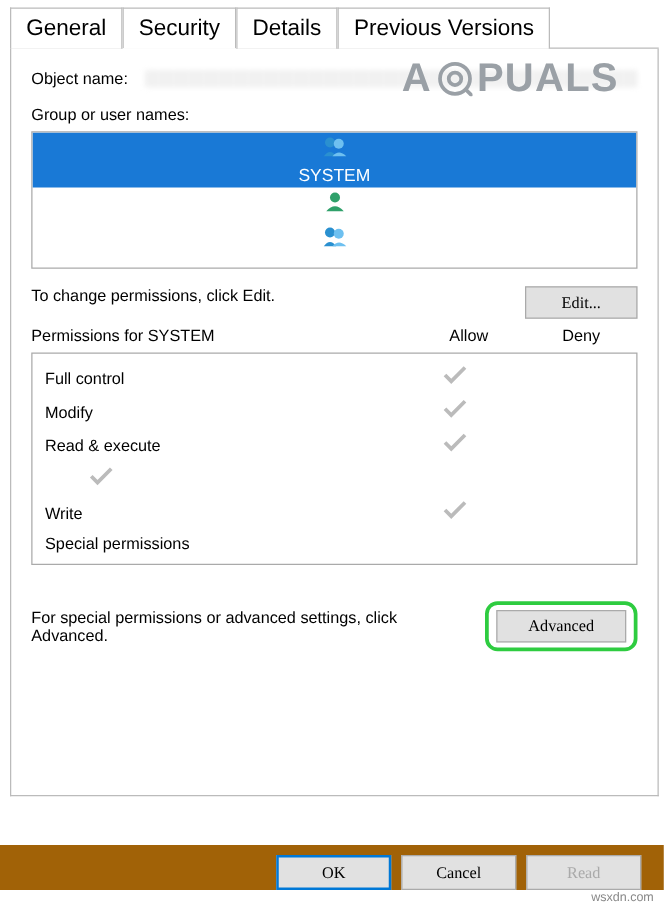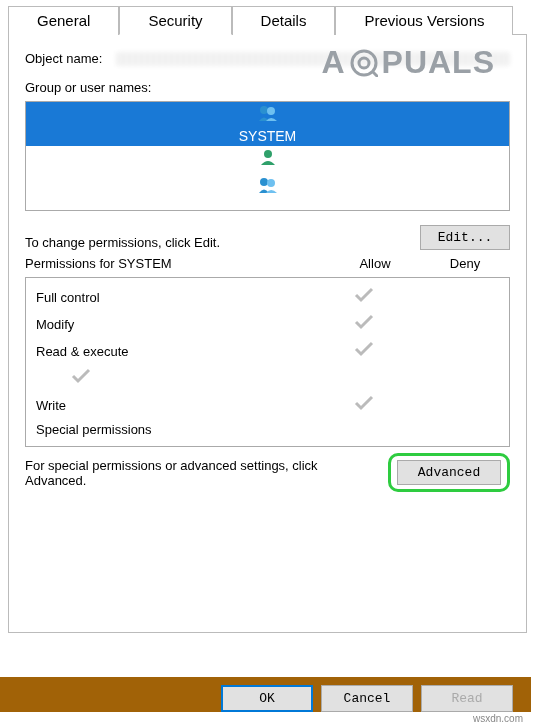--- a/index.html
+++ b/index.html
@@ -16,28 +16,28 @@
       padding: 6px 8px;
       position: relative;
     }
     .tabs {
       display: flex;
       border-bottom: 1px solid #bbb;
       position: relative;
       z-index: 1;
     }
     .tab {
-      padding: 5px 28px;
+      padding: 5px 12px;
       border: 1px solid #bbb;
       border-bottom: none;
       background: #fff;
       cursor: pointer;
       margin-right: 0;
       margin-bottom: -1px;
-      font-size: 15px;
+      font-size: 18px;
       position: relative;
     }
     .tab.active {
       background: #fff;
       border-bottom: 1px solid #fff;
       z-index: 2;
     }
     .tab:not(.active) {
       background: #fff;
     }
@@ -93,50 +93,50 @@
       flex: 1;
       height: 12px;
       background: #aaa;
       filter: blur(3px);
       border-radius: 2px;
       max-width: 280px;
       opacity: 0.5;
     }
     .edit-row {
       display: flex;
-      align-items: flex-end;
+      align-items: flex-start;
     }
     .edit-text {
       flex: 1;
     }
     .win-btn {
       background: #e1e1e1;
       border: 1px solid #aaa;
       padding: 4px 8px;
       min-width: 90px;
       font-size: 13px;
-      font-family: Liberation Mono, monospace;
+      font-family: Liberation Serif, serif;
       cursor: pointer;
     }
     .perm-header {
       display: flex;
       margin-top: 6px;
       margin-bottom: 6px;
     }
     .perm-header .ph-label {
       flex: 1;
     }
     .perm-header .ph-col {
       width: 90px;
       text-align: center;
     }
     .perm-box {
       border: 1px solid #aaa;
       padding: 6px 10px;
-      margin-bottom: 6px;
+      margin-bottom: 29px;
     }
     .perm-row {
       display: flex;
       align-items: center;
       padding: 3px 0;
     }
     .perm-name {
       flex: 1;
     }
     .perm-col {

